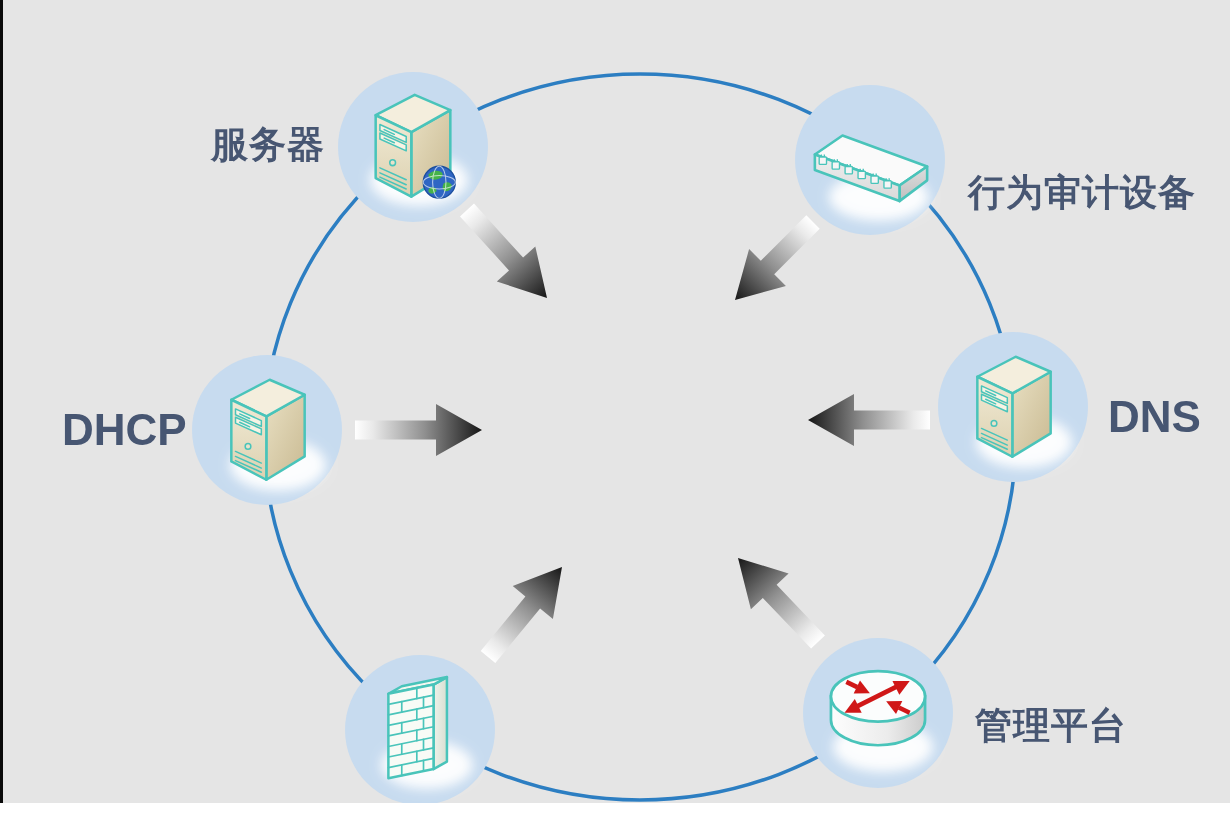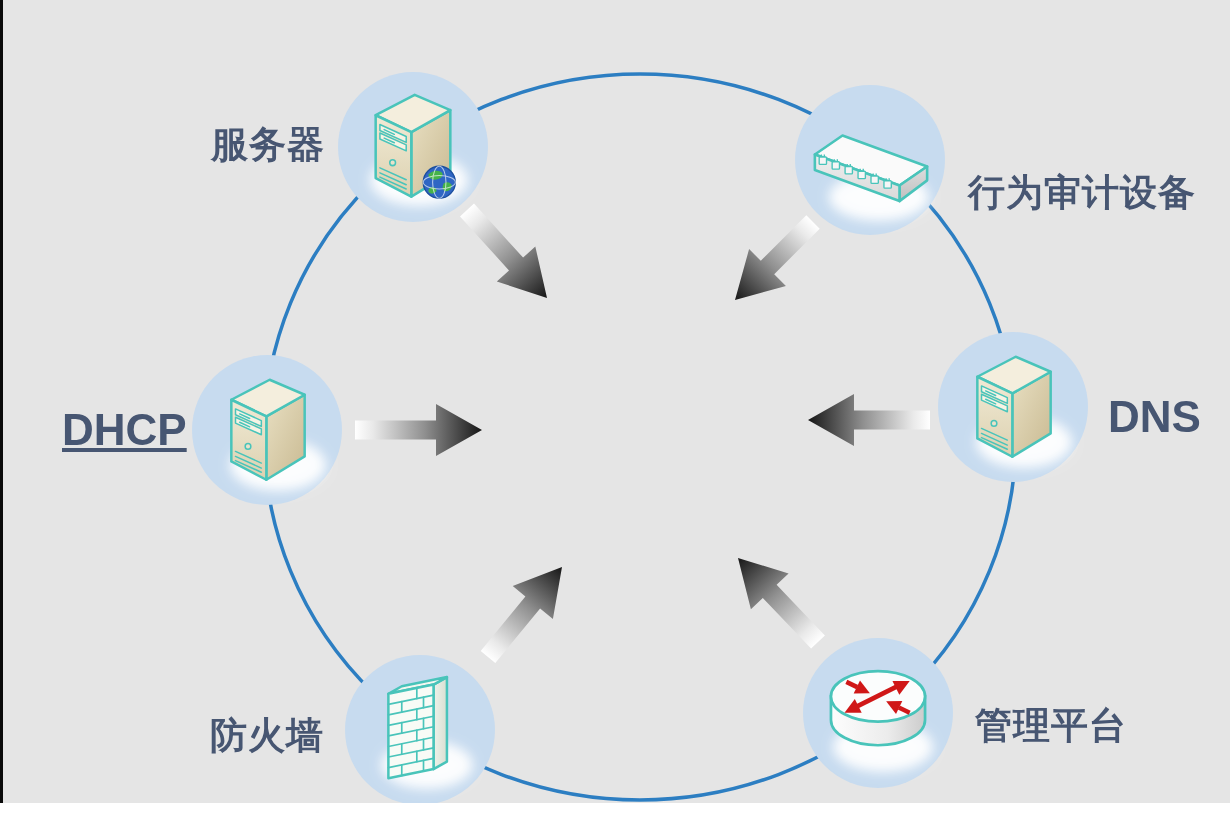--- a/index.html
+++ b/index.html
@@ -243,37 +243,36 @@
     </svg>
   </div>
   <div class="node-label zh" style="left:968px;top:123px;margin-top:45px;">行为审计设备</div>
 
   <div class="node" style="left:192px;top:355px;">
     <div class="glow" style="left:38px;top:84px;width:96px;height:52px;"></div>
     <svg style="left:26px;top:13px;" width="100" height="121" viewBox="0 0 120 145">
       <use href="#sym-tower"></use>
     </svg>
   </div>
-  <div class="node-label en" style="left:62px;top:405px;text-decoration:underline;">DHCP</div>
+  <div class="node-label en" style="left:62px;top:405px;">DHCP</div>
 
   <div class="node" style="left:938px;top:332px;">
     <div class="glow" style="left:38px;top:84px;width:96px;height:52px;"></div>
     <svg style="left:26px;top:13px;" width="100" height="121" viewBox="0 0 120 145">
       <use href="#sym-tower"></use>
     </svg>
   </div>
   <div class="node-label en" style="left:1108px;top:368px;margin-top:24px;">DNS</div>
 
   <div class="node" style="left:345px;top:655px;">
     <div class="glow" style="left:36px;top:86px;width:92px;height:48px;"></div>
     <svg style="left:30px;top:17px;" width="92" height="113" viewBox="0 0 110 135">
       <use href="#sym-wall"></use>
     </svg>
   </div>
-  <div class="node-label zh" style="left:210px;top:711px;">防火墙</div>
 
   <div class="node" style="left:803px;top:638px;">
     <div class="glow" style="left:30px;top:84px;width:100px;height:50px;"></div>
     <svg style="left:16px;top:24px;" width="118" height="95" viewBox="0 0 130 105">
       <use href="#sym-router"></use>
     </svg>
   </div>
   <div class="node-label zh" style="left:975px;top:701px;">管理平台</div>
 
 

